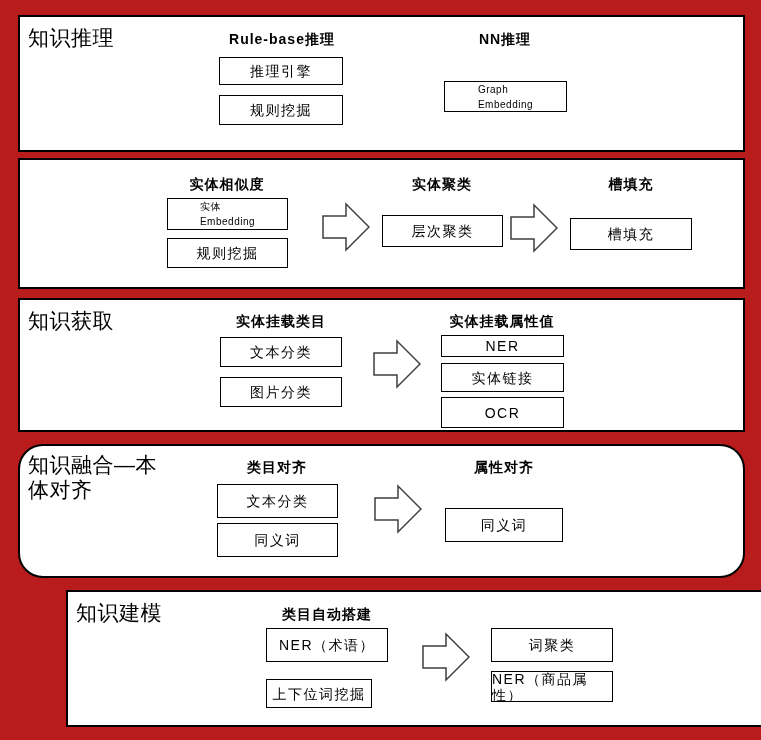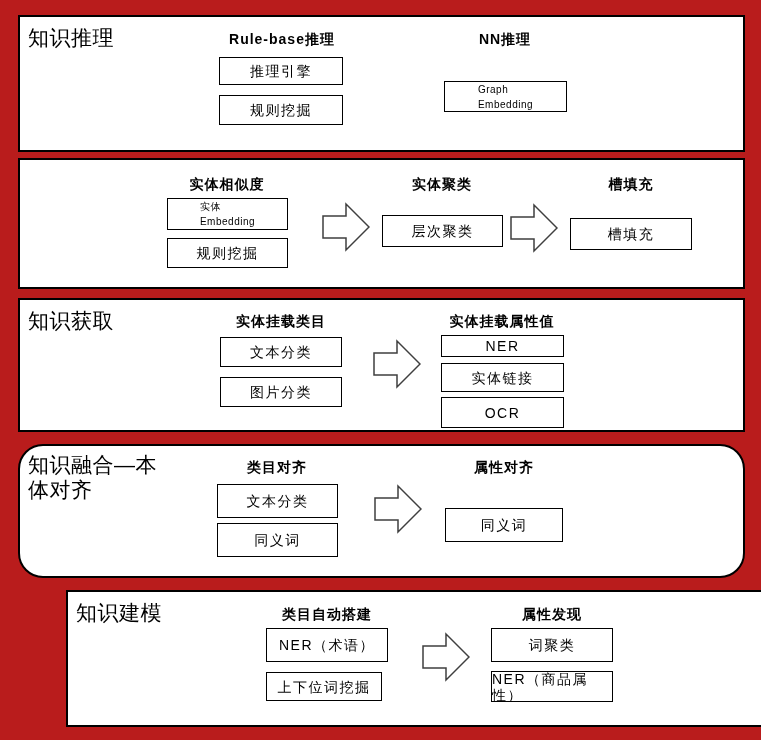--- a/index.html
+++ b/index.html
@@ -83,22 +83,21 @@
         <polygon points="1,14 24,14 24,2 47,25 24,48 24,36 1,36" fill="#ffffff" stroke="#3f3f3f" stroke-width="1.5"></polygon>
       </svg>
     <div class="col-label" style="left:404px;top:13px;">属性对齐</div>
     <div class="box" style="left:425px;top:62px;width:118px;height:34px;">同义词</div>
   </div>
 
   <div class="sec" style="top:590px;height:137px;margin-left:48px;">
     <div class="title" style="left:8px;top:8px;">知识建模</div>
     <div class="col-label" style="left:179px;top:14px;">类目自动搭建</div>
     <div class="box" style="left:198px;top:36px;width:122px;height:34px;">NER（术语）</div>
-    <div class="box" style="left:198px;top:80px;width:116px;height:29px;">上下位词挖掘</div>
+    <div class="box" style="left:198px;top:87px;width:106px;height:29px;">上下位词挖掘</div>
     <svg class="arrow" style="left:354px;top:40px;" width="48" height="50" viewBox="0 0 48 50">
         <polygon points="1,14 24,14 24,2 47,25 24,48 24,36 1,36" fill="#ffffff" stroke="#3f3f3f" stroke-width="1.5"></polygon>
       </svg>
-    <div class="col-label" style="left:404px;top:14px;">属性发现</div>
     <div class="box" style="left:423px;top:36px;width:122px;height:34px;">词聚类</div>
     <div class="box" style="left:423px;top:79px;width:122px;height:31px;">NER（商品属性）</div>
   </div>
 
 </div>
 
 </body></html>

